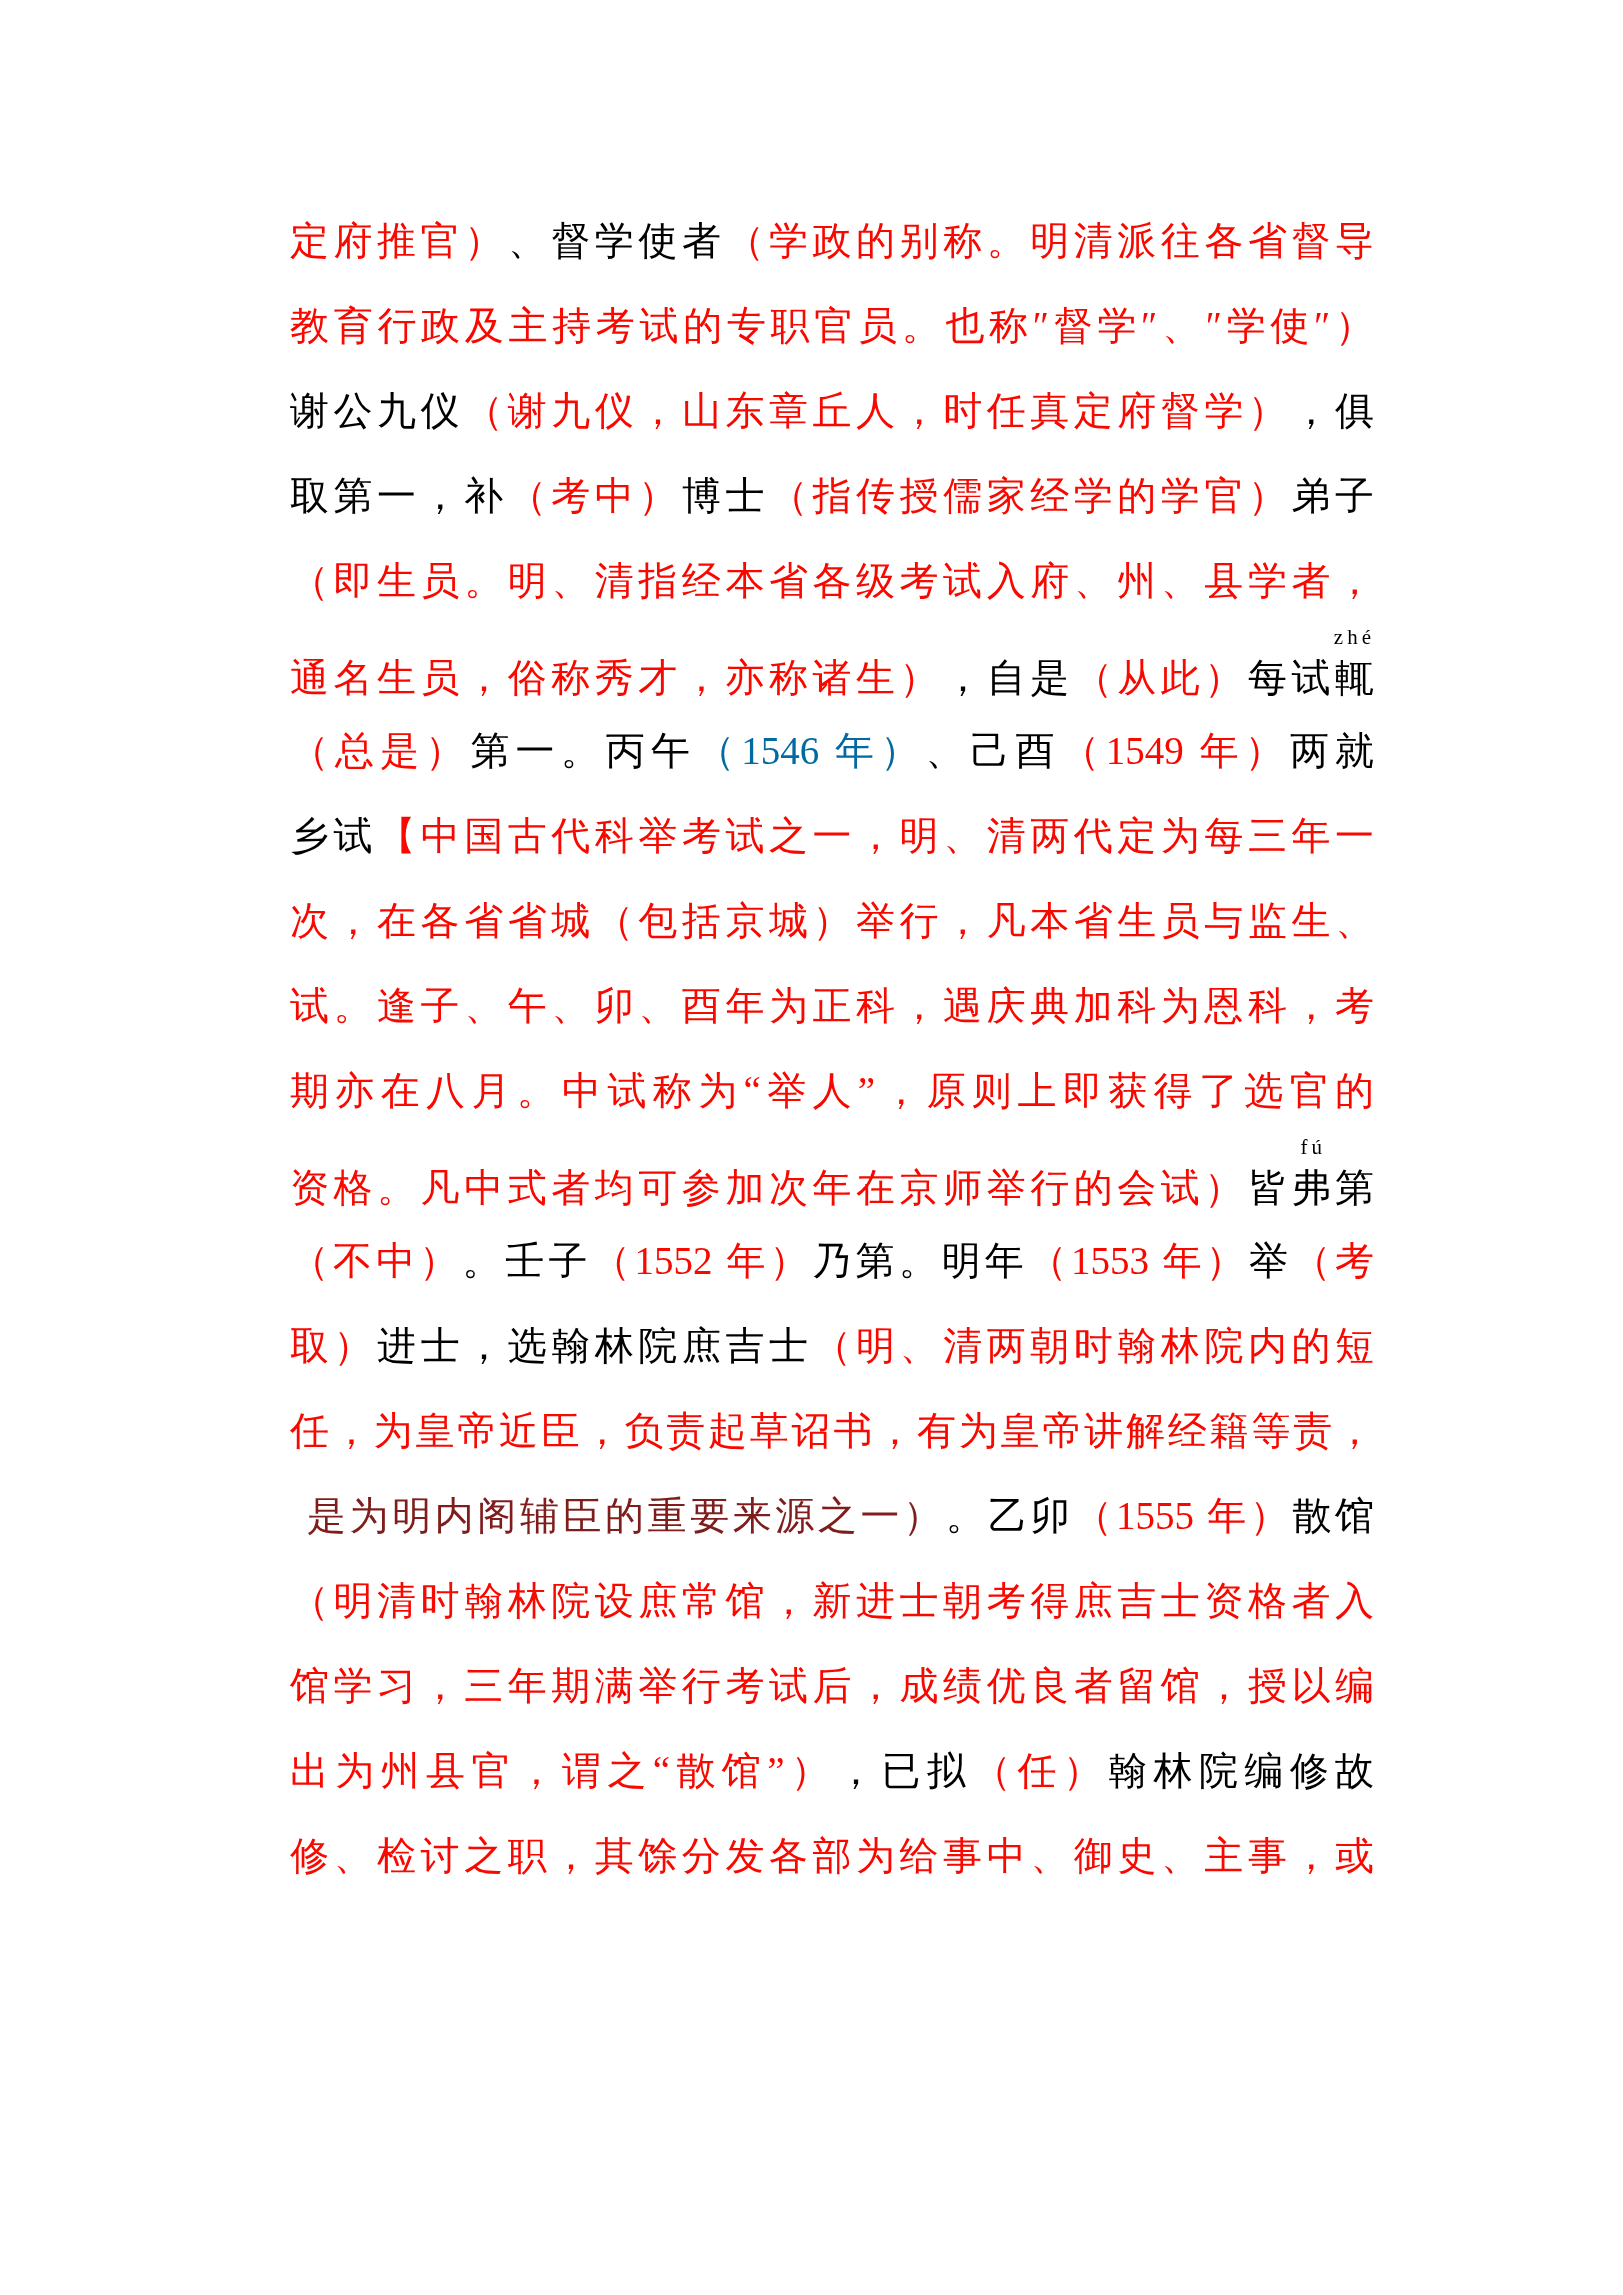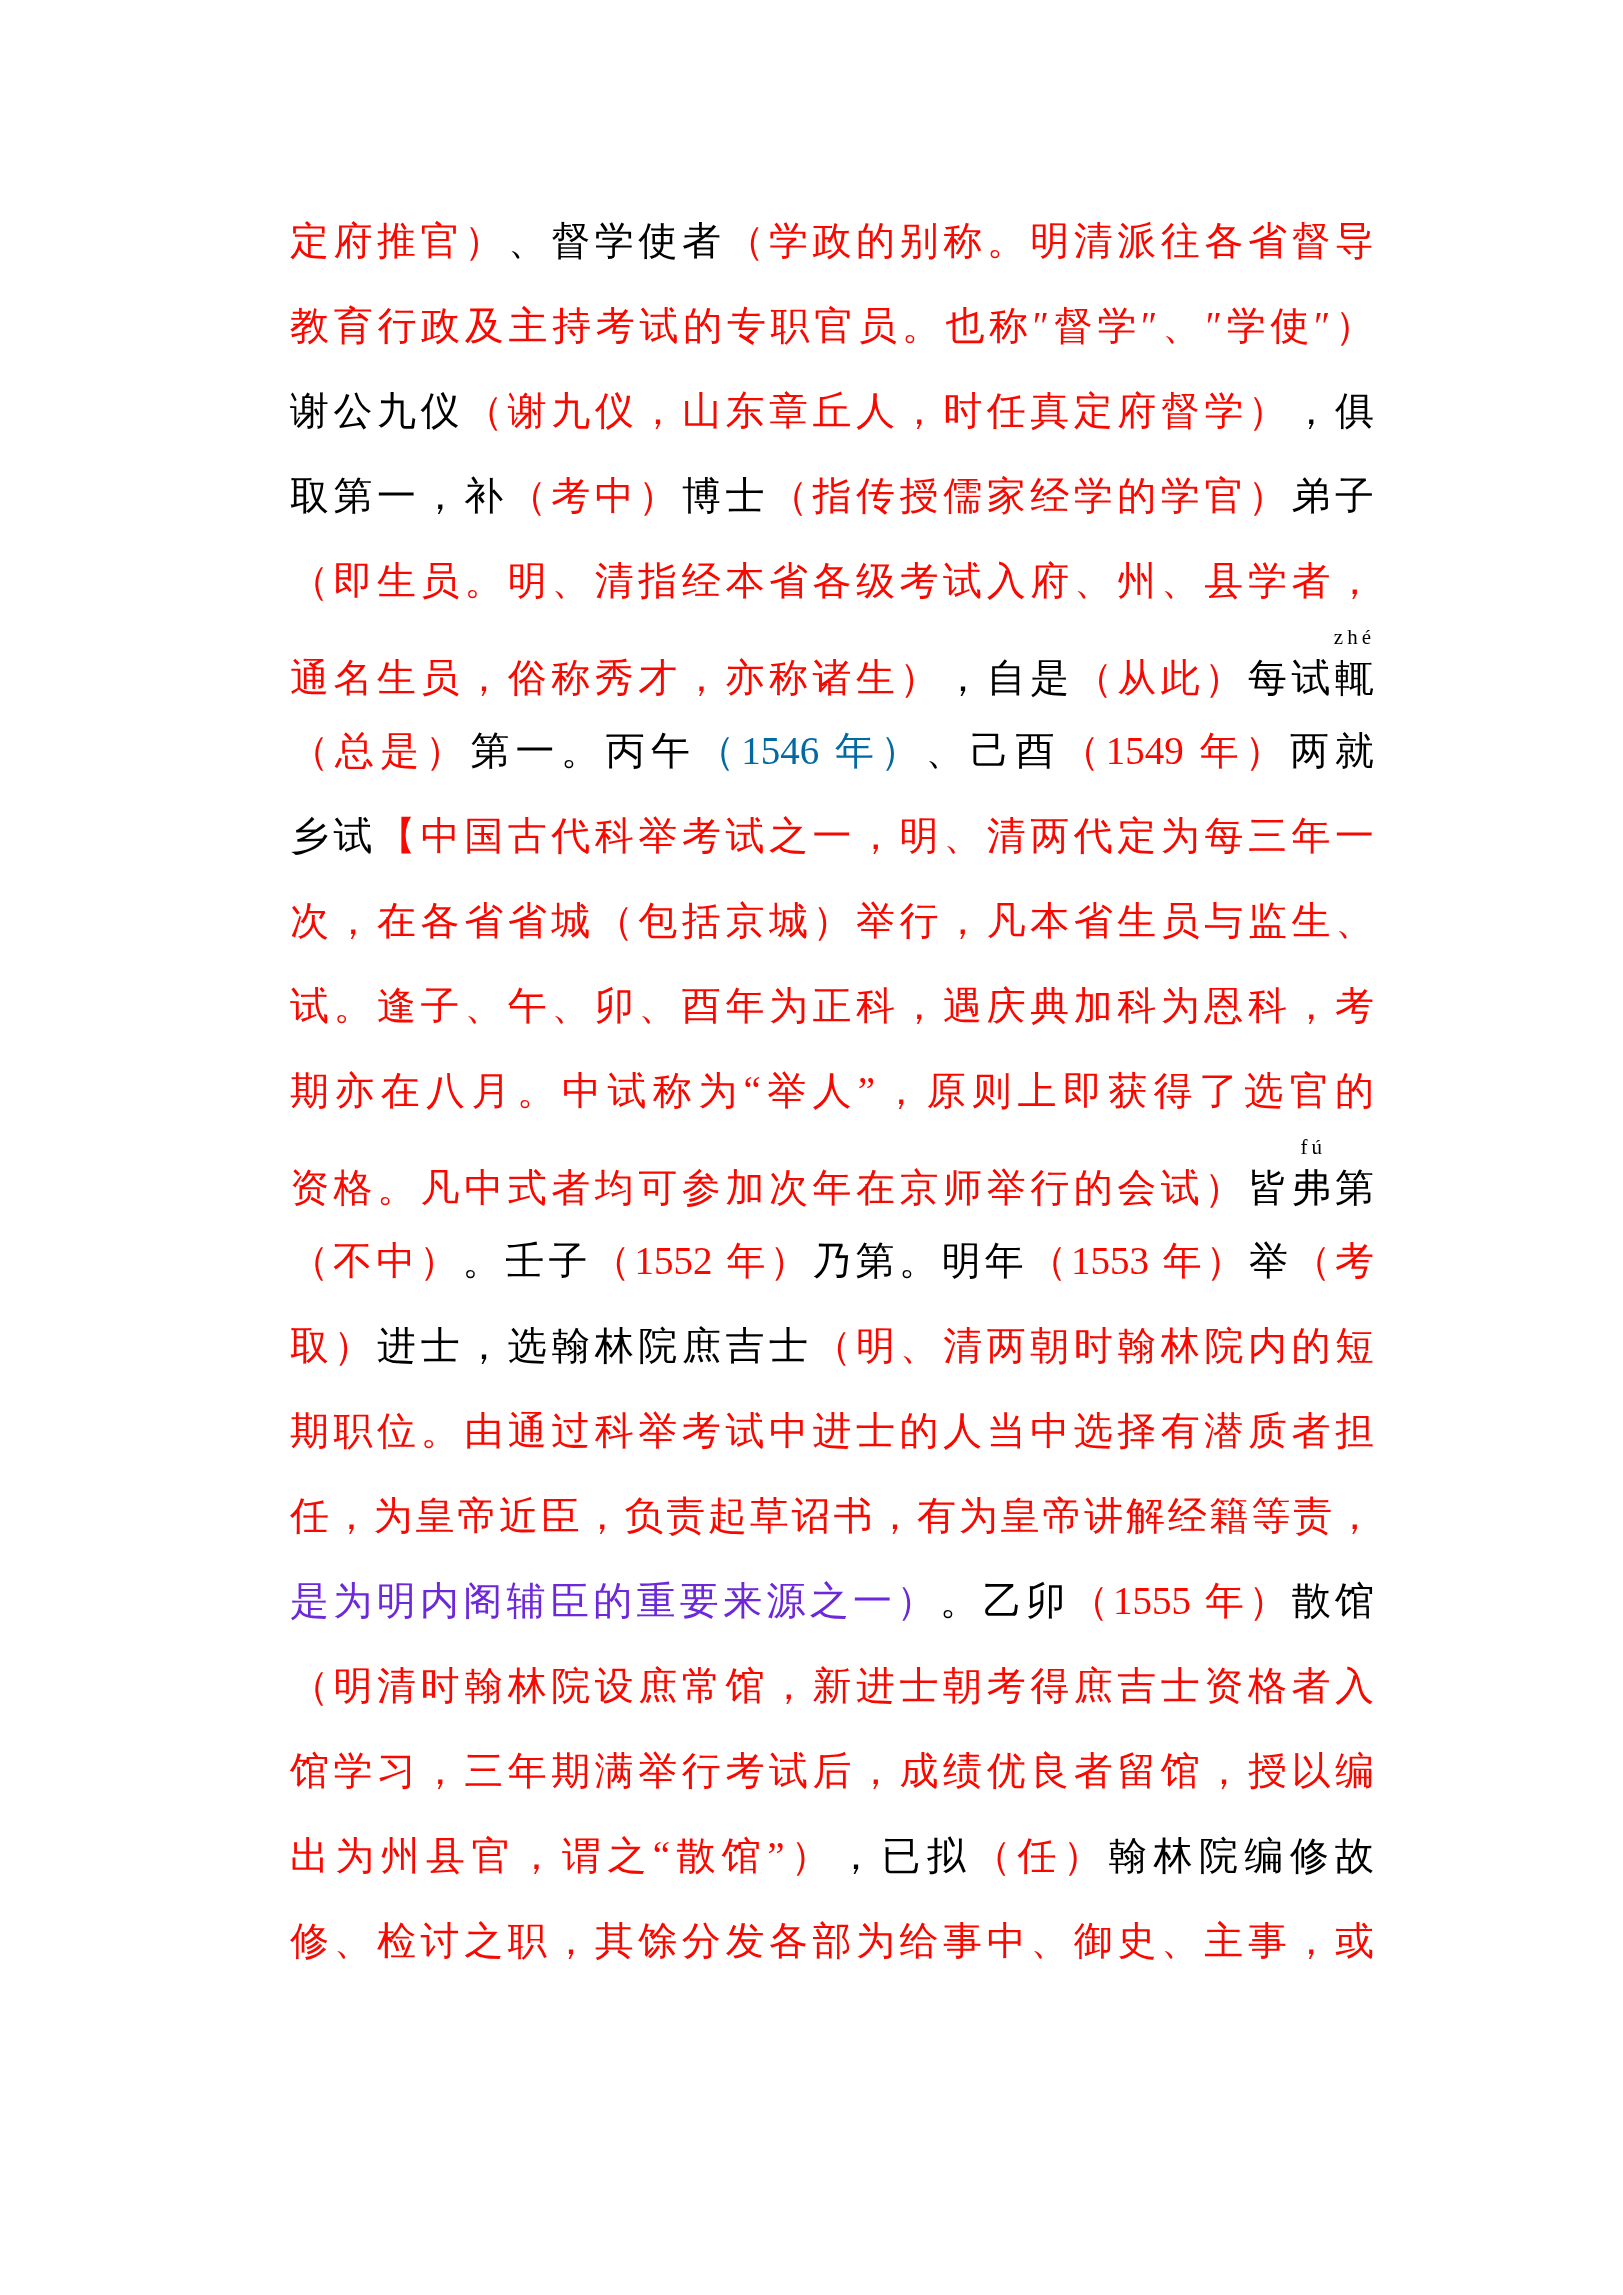--- a/index.html
+++ b/index.html
@@ -58,21 +58,20 @@
     <div class="line"><span class="run" style="color: rgb(249, 8, 0);">（即生员。明、清指经本省各级考试入府、州、县学者，</span></div>
     <div class="line pushed"><span class="run" style="color: rgb(249, 8, 0);">通名生员，俗称秀才，亦称诸生）</span><span class="run" style="color: rgb(0, 0, 0);">，自是</span><span class="run" style="color: rgb(249, 8, 0);">（从此）</span><span class="run" style="color: rgb(0, 0, 0);">每试</span><span class="run rubywrap" style="color: rgb(0, 0, 0);">輒<span class="pinyin" style="color: rgb(0, 0, 0);">zhé</span></span></div>
     <div class="line"><span class="run" style="color: rgb(249, 8, 0);">（总是）</span><span class="run" style="color: rgb(0, 0, 0);">第一。丙午</span><span class="run" style="color: #0369a1;">（1546 年）</span><span class="run" style="color: rgb(0, 0, 0);">、己酉</span><span class="run" style="color: rgb(249, 8, 0);">（1549 年）</span><span class="run" style="color: rgb(0, 0, 0);">两就</span></div>
     <div class="line"><span class="run" style="color: rgb(0, 0, 0);">乡试</span><span class="run" style="color: rgb(249, 8, 0);">【中国古代科举考试之一，明、清两代定为每三年一</span></div>
     <div class="line"><span class="run" style="color: rgb(249, 8, 0);">次，在各省省城（包括京城）举行，凡本省生员与监生、</span></div>
     <div class="line"><span class="run" style="color: rgb(249, 8, 0);">试。逢子、午、卯、酉年为正科，遇庆典加科为恩科，考</span></div>
     <div class="line"><span class="run" style="color: rgb(249, 8, 0); margin-top: 40px;">期亦在八月。中试称为“举人”，原则上即获得了选官的</span></div>
     <div class="line pushed"><span class="run" style="color: rgb(249, 8, 0);">资格。凡中式者均可参加次年在京师举行的会试）</span><span class="run" style="color: rgb(0, 0, 0);">皆</span><span class="run rubywrap" style="color: rgb(0, 0, 0);">弗<span class="pinyin" style="color: rgb(0, 0, 0);">fú</span></span><span class="run" style="color: rgb(0, 0, 0);">第</span></div>
     <div class="line"><span class="run" style="color: rgb(249, 8, 0);">（不中）</span><span class="run" style="color: rgb(0, 0, 0);">。壬子</span><span class="run" style="color: rgb(249, 8, 0);">（1552 年）</span><span class="run" style="color: rgb(0, 0, 0);">乃第。明年</span><span class="run" style="color: rgb(249, 8, 0);">（1553 年）</span><span class="run" style="color: rgb(0, 0, 0);">举</span><span class="run" style="color: rgb(249, 8, 0);">（考</span></div>
     <div class="line"><span class="run" style="color: rgb(249, 8, 0);">取）</span><span class="run" style="color: rgb(0, 0, 0);">进士，选翰林院庶吉士</span><span class="run" style="color: rgb(249, 8, 0);">（明、清两朝时翰林院内的短</span></div>
-    <div class="line"><span class="run" style="color: rgb(249, 8, 0);">期职位。由通过科举考试中进士的人当中选择有潜质者担</span></div>
     <div class="line"><span class="run" style="color: rgb(249, 8, 0);">任，为皇帝近臣，负责起草诏书，有为皇帝讲解经籍等责，</span></div>
-    <div class="line"><span class="run" style="color: #6d28d9;">是为明内阁辅臣的重要来源之一）</span><span class="run" style="color: rgb(0, 0, 0);">。乙卯</span><span class="run" style="color: rgb(249, 8, 0);">（1555 年）</span><span class="run" style="color: rgb(0, 0, 0);">散馆</span></div>
+    <div class="line"><span class="run" style="color: #7f1d1d; margin-left: 17px;">是为明内阁辅臣的重要来源之一）</span><span class="run" style="color: rgb(0, 0, 0);">。乙卯</span><span class="run" style="color: rgb(249, 8, 0);">（1555 年）</span><span class="run" style="color: rgb(0, 0, 0);">散馆</span></div>
     <div class="line"><span class="run" style="color: rgb(249, 8, 0);">（明清时翰林院设庶常馆，新进士朝考得庶吉士资格者入</span></div>
     <div class="line"><span class="run" style="color: rgb(249, 8, 0);">馆学习，三年期满举行考试后，成绩优良者留馆，授以编</span></div>
     <div class="line"><span class="run" style="color: rgb(249, 8, 0);">出为州县官，谓之“散馆”）</span><span class="run" style="color: rgb(0, 0, 0);">，已拟</span><span class="run" style="color: rgb(249, 8, 0);">（任）</span><span class="run" style="color: rgb(0, 0, 0);">翰林院编修故</span></div>
     <div class="line"><span class="run" style="color: rgb(249, 8, 0);">修、检讨之职，其馀分发各部为给事中、御史、主事，或</span></div>
   </div>
 
 
 </body></html>

